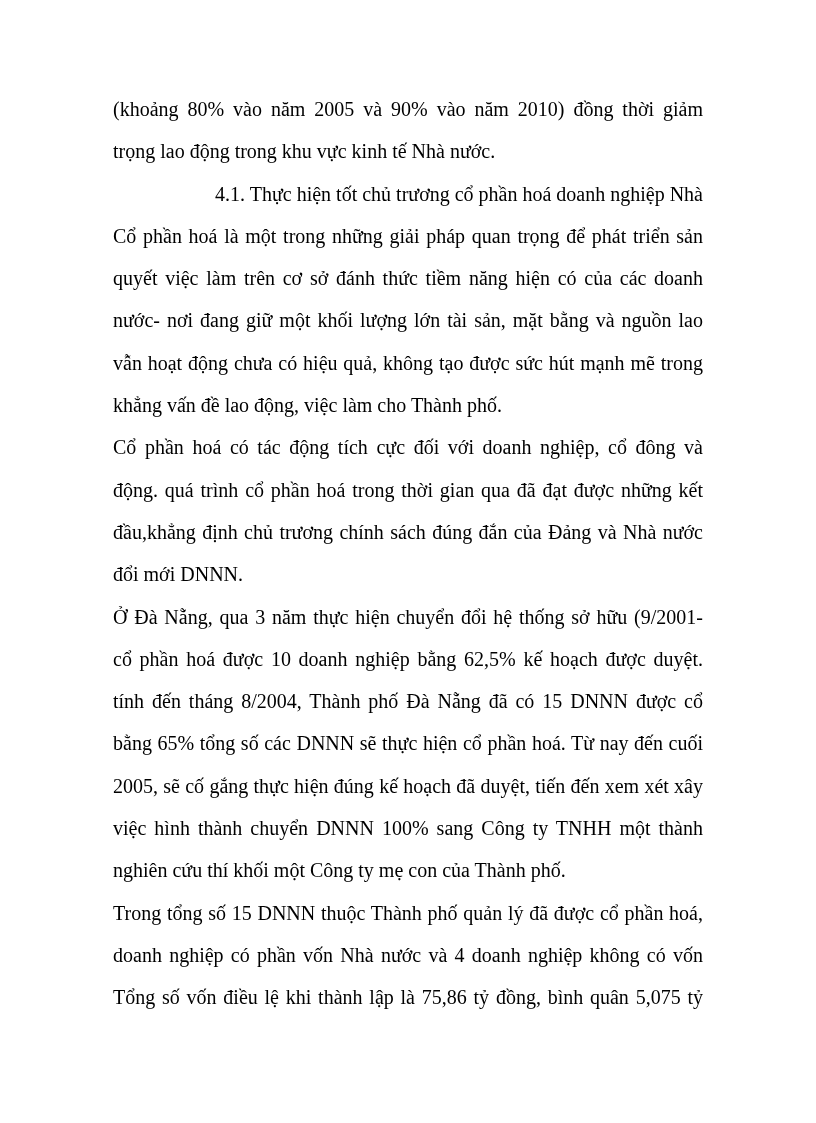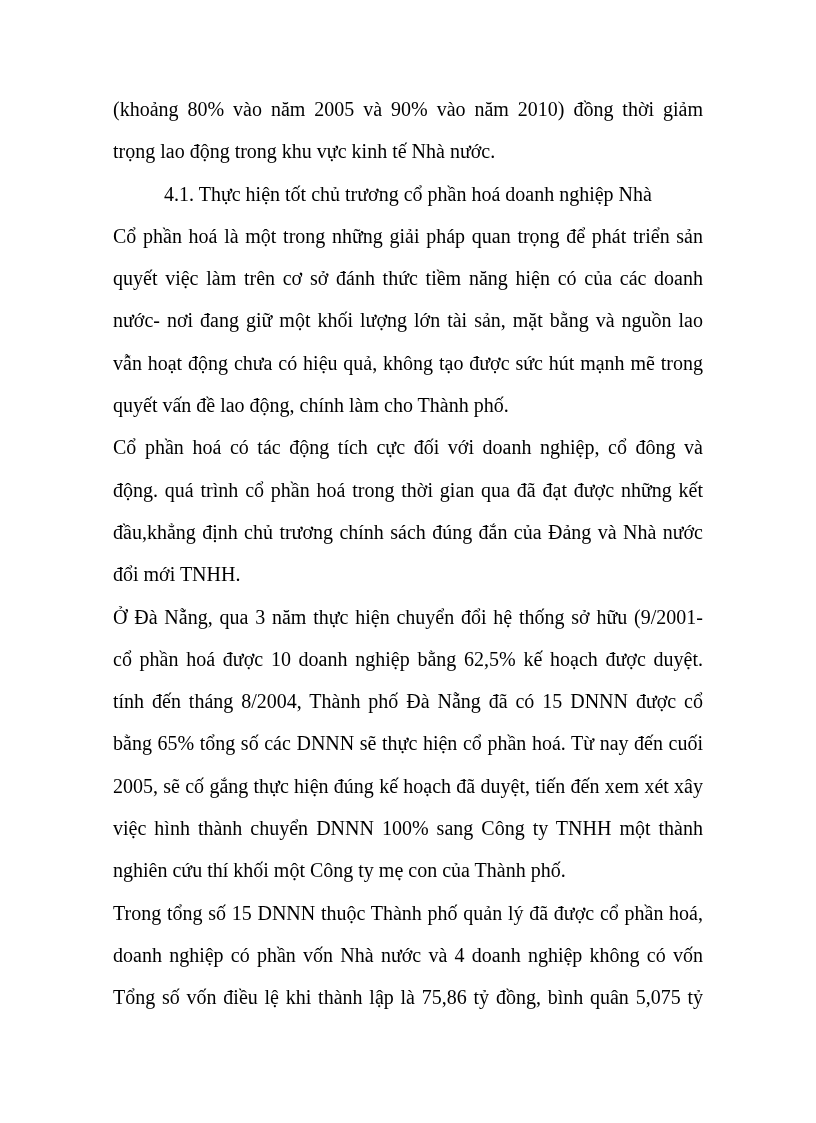--- a/index.html
+++ b/index.html
@@ -29,48 +29,48 @@
     padding: 0;
   }
   .line {
     height: 42.3px;
     overflow: hidden;
     text-align: justify;
     text-align-last: justify;
     white-space: normal;
   }
   .line.end {
-    text-align: center;
+    text-align: right;
     text-align-last: left;
   }
 </style>
 </head>
 <body>
 
 <div class="page">
   <div class="text-area" style="color: rgb(0, 0, 0);">
       <div class="paragraph">
         <div class="line">(khoảng 80% vào năm 2005 và 90% vào năm 2010) đồng thời giảm tương ứng tỷ</div>
         <div class="line end">trọng lao động trong khu vực kinh tế Nhà nước.</div>
       </div>
       <div class="paragraph">
         <div class="line end">4.1. Thực hiện tốt chủ trương cổ phần hoá doanh nghiệp Nhà nước(DNNN)..</div>
       </div>
       <div class="paragraph">
         <div class="line">Cổ phần hoá là một trong những giải pháp quan trọng để phát triển sản xuất, giải</div>
         <div class="line">quyết việc làm trên cơ sở đánh thức tiềm năng hiện có của các doanh nghiệp Nhà</div>
         <div class="line">nước- nơi đang giữ một khối lượng lớn tài sản, mặt bằng và nguồn lao động - song</div>
         <div class="line">vẫn hoạt động chưa có hiệu quả, không tạo được sức hút mạnh mẽ trong việc giải</div>
-        <div class="line end">quyết vấn đề lao động, chính làm cho Thành phố.</div>
+        <div class="line end">khẳng vấn đề lao động, việc làm cho Thành phố.</div>
       </div>
       <div class="paragraph">
         <div class="line">Cổ phần hoá có tác động tích cực đối với doanh nghiệp, cổ đông và người lao</div>
         <div class="line">động. quá trình cổ phần hoá trong thời gian qua đã đạt được những kết quả bước</div>
         <div class="line">đầu,khẳng định chủ trương chính sách đúng đắn của Đảng và Nhà nước trong việc</div>
-        <div class="line end">đổi mới TNHH.</div>
+        <div class="line end">đổi mới DNNN.</div>
       </div>
       <div class="paragraph">
         <div class="line">Ở Đà Nẵng, qua 3 năm thực hiện chuyển đổi hệ thống sở hữu (9/2001- 8/2004), đã</div>
         <div class="line">cổ phần hoá được 10 doanh nghiệp bằng 62,5% kế hoạch được duyệt. Như vậy,</div>
         <div class="line">tính đến tháng 8/2004, Thành phố Đà Nẵng đã có 15 DNNN được cổ phần hoá,</div>
         <div class="line">bằng 65% tổng số các DNNN sẽ thực hiện cổ phần hoá. Từ nay đến cuối năm</div>
         <div class="line">2005, sẽ cố gắng thực hiện đúng kế hoạch đã duyệt, tiến đến xem xét xây dựng</div>
         <div class="line">việc hình thành chuyển DNNN 100% sang Công ty TNHH một thành viên và</div>
         <div class="line end">nghiên cứu thí khối một Công ty mẹ con của Thành phố.</div>
       </div>

